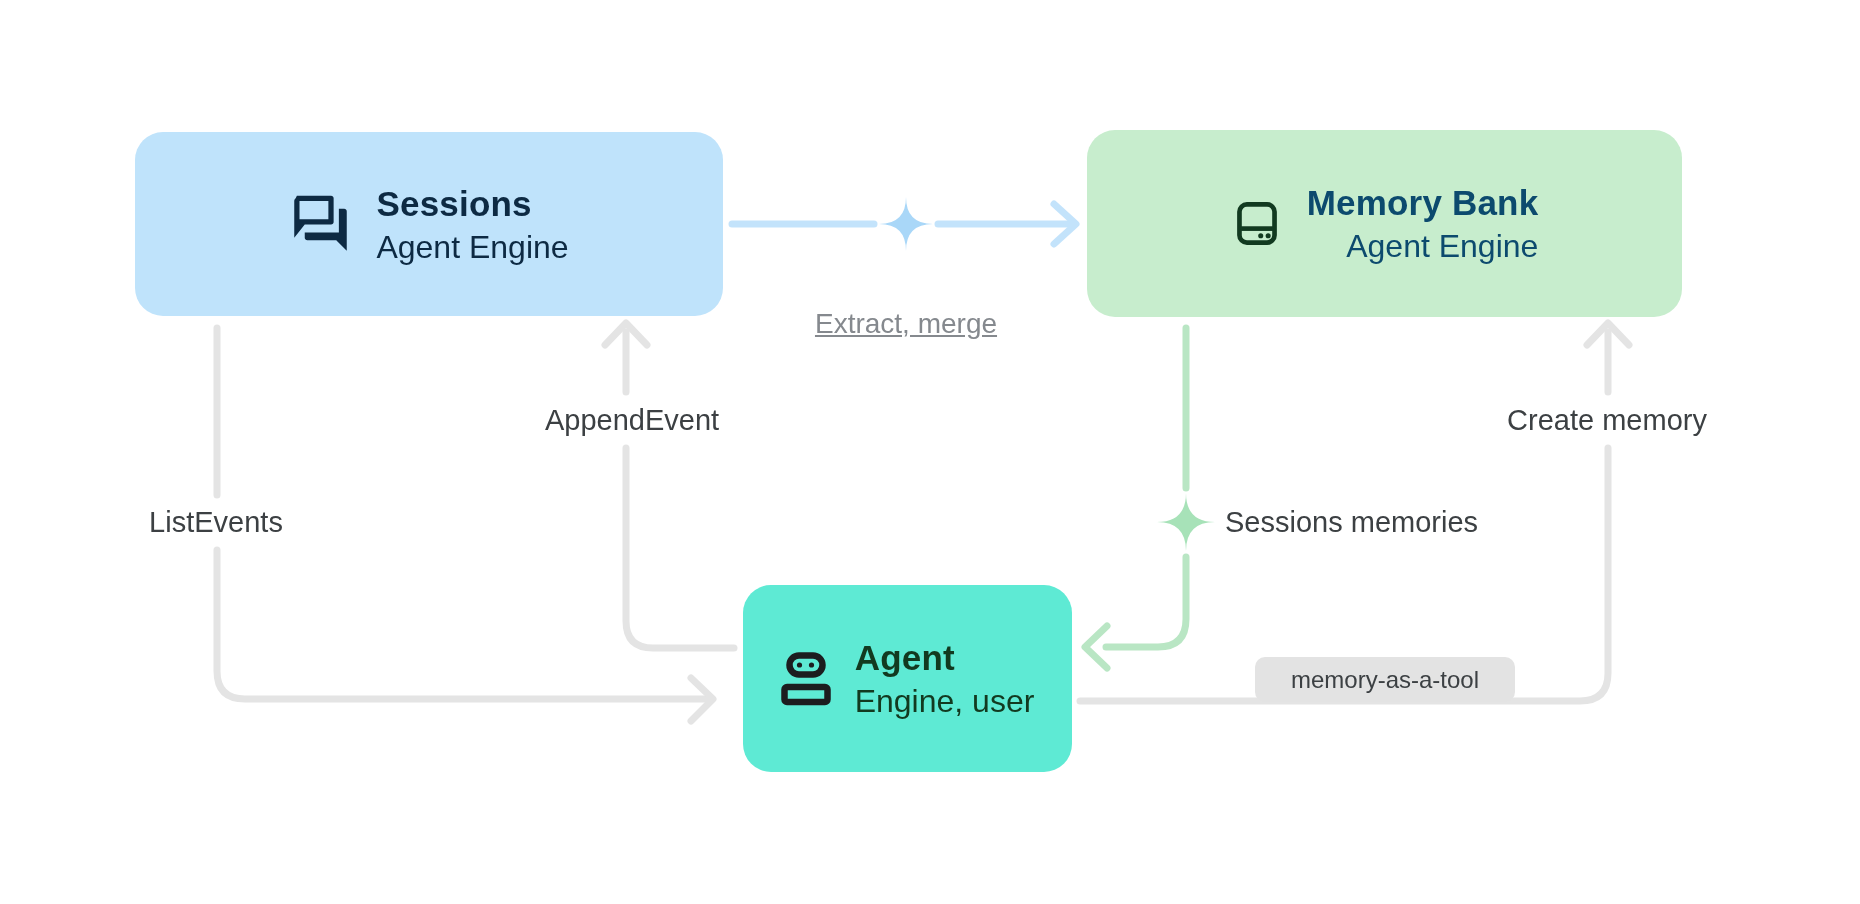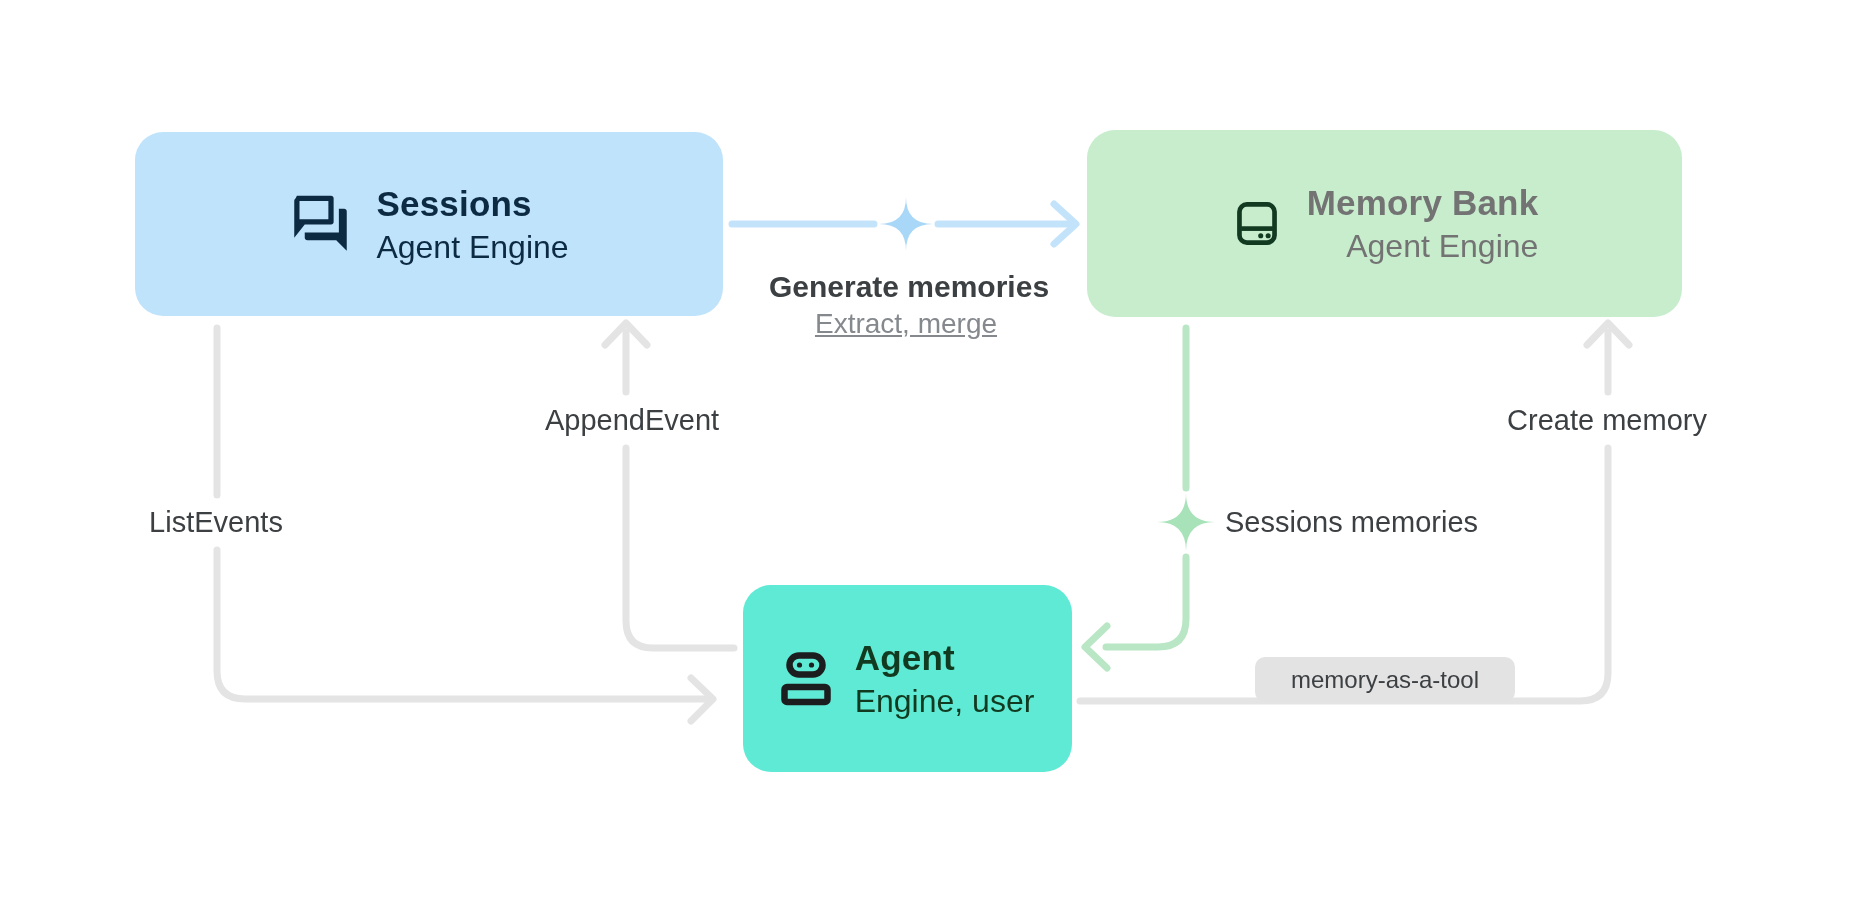--- a/index.html
+++ b/index.html
@@ -9,21 +9,21 @@
   }
   .connectors{position:absolute;left:0;top:0;width:1860px;height:904px;}
   .node{
     position:absolute;display:flex;align-items:center;justify-content:center;
     gap:24px;border-radius:28px;
   }
   .node .txt{display:flex;flex-direction:column;justify-content:center;}
   .node .title{font-size:35px;font-weight:700;line-height:45px;letter-spacing:.2px;}
   .node .subtitle{font-size:32px;font-weight:400;line-height:42px;text-align:right;}
   .sessions{left:135px;top:132px;width:588px;height:184px;background:#bfe3fb;color:#0d2a43;}
-  .memory{left:1087px;top:130px;width:595px;height:187px;background:#c7edcd;color:#737373;}
+  .memory{left:1087px;top:130px;width:595px;height:187px;background:#c7edcd;color:#0c4a6e;}
   .agent{left:743px;top:585px;width:329px;height:187px;background:#eef1f6;color:#123a20;}
   .edge-label{
     position:absolute;transform:translate(-50%,-50%);
     font-size:29px;color:#3c4043;white-space:nowrap;font-weight:500;
   }
   .edge-label.left-anchor{transform:translate(0,-50%);}
   .edge-label.bold{font-weight:700;font-size:30px;}
   .edge-label.sub{font-weight:400;color:#85898e;font-size:28px;}
   .badge{
     position:absolute;left:1255px;top:657px;width:260px;height:45px;
@@ -100,21 +100,20 @@
       <circle cx="18.5" cy="13" r="2.6" fill="#1c1d1f" stroke="none"></circle>
       <circle cx="30.5" cy="13" r="2.6" fill="#1c1d1f" stroke="none"></circle>
       <rect x="3.5" y="35" width="43" height="15" rx="2.5" stroke-width="6.5"></rect>
     </svg>
     <div class="txt">
       <span class="title">Agent</span>
       <span class="subtitle">Engine, user</span>
     </div>
   </div>
 
-  <div class="edge-label bold" style="left:909px;top:287px;">Generate memories</div>
   <div class="edge-label sub" style="left:906px;top:324px;text-decoration:underline;">Extract, merge</div>
   <div class="edge-label" style="left:632px;top:420px;">AppendEvent</div>
   <div class="edge-label" style="left:216px;top:522px;">ListEvents</div>
   <div class="edge-label left-anchor" style="left:1225px;top:522px;">Sessions memories</div>
   <div class="edge-label" style="left:1607px;top:420px;">Create memory</div>
 
   <div class="badge" style="background-color: rgb(227, 227, 227);">
     <span>memory-as-a-tool</span>
   </div>
 

